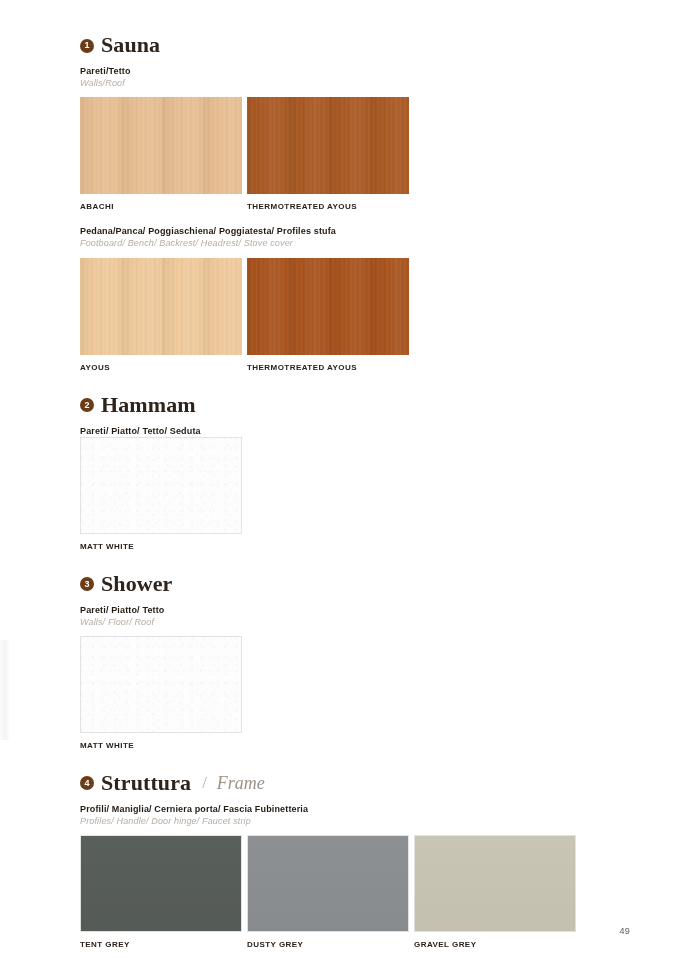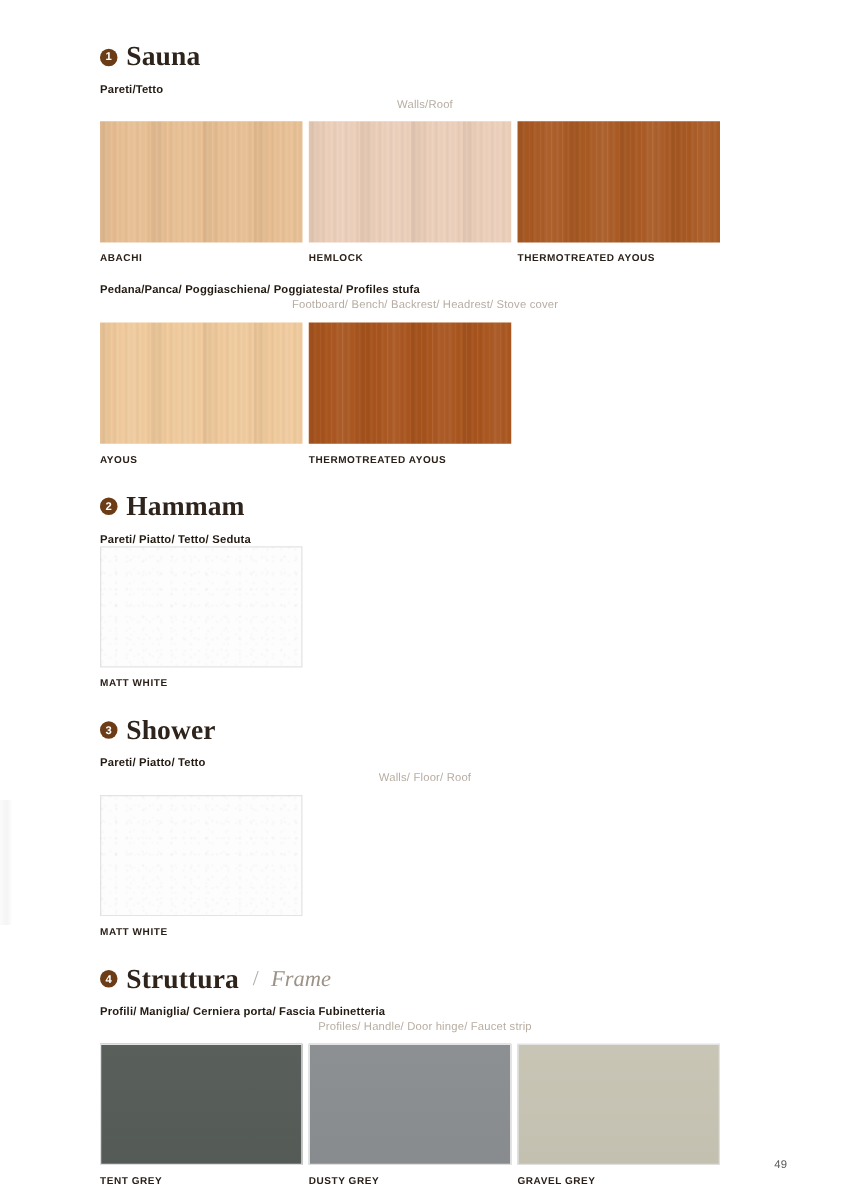--- a/index.html
+++ b/index.html
@@ -90,25 +90,25 @@
   .grp-it {
     font-size: 9px;
     font-weight: bold;
     color: #231a12;
     letter-spacing: 0.15px;
     line-height: 1.35;
     margin: 0;
   }
   .grp-en {
     font-size: 9px;
+    font-style: italic;
     color: #b7ada2;
     letter-spacing: 0.15px;
     line-height: 1.35;
     margin: 0 0 8px 0;
-    text-align: center;
   }
 
   
   .row {
     display: flex;
     gap: 15px;
     margin: 0 0 0 0;
   }
   .cell { width: 152px; }
   .swatch {
@@ -202,24 +202,20 @@
 
       <div class="group">
         <p class="grp-it">Pareti/Tetto</p>
         <p class="grp-en">Walls/Roof</p>
         <div class="row">
           <div class="cell">
             <div class="swatch grain" style="background:#e8bf93"></div>
             <p class="sw-label">ABACHI</p>
           </div>
           <div class="cell">
-            <div class="swatch grain" style="background:#eccfba"></div>
-            <p class="sw-label">HEMLOCK</p>
-          </div>
-          <div class="cell">
             <div class="swatch grain" style="background:#aa5a23"></div>
             <p class="sw-label">THERMOTREATED AYOUS</p>
           </div>
         </div>
       </div>
 
       <div class="gap-grp"></div>
 
       <div class="group">
         <p class="grp-it">Pedana/Panca/ Poggiaschiena/ Poggiatesta/ Profiles stufa</p>

